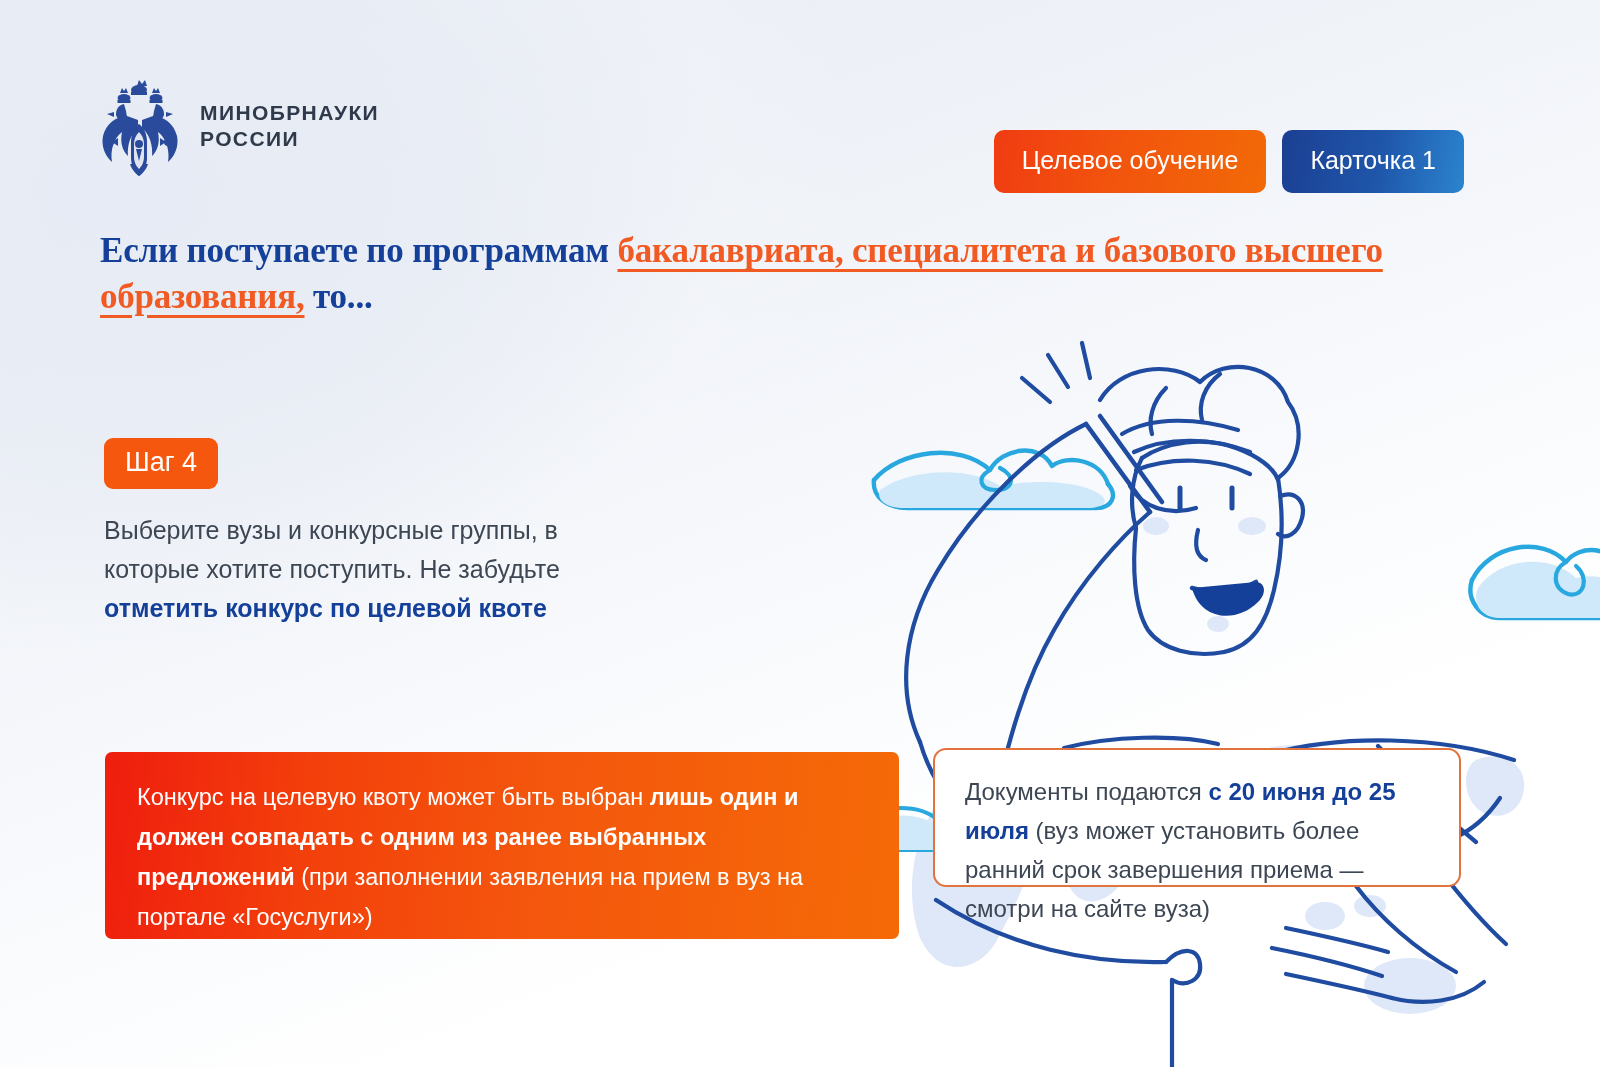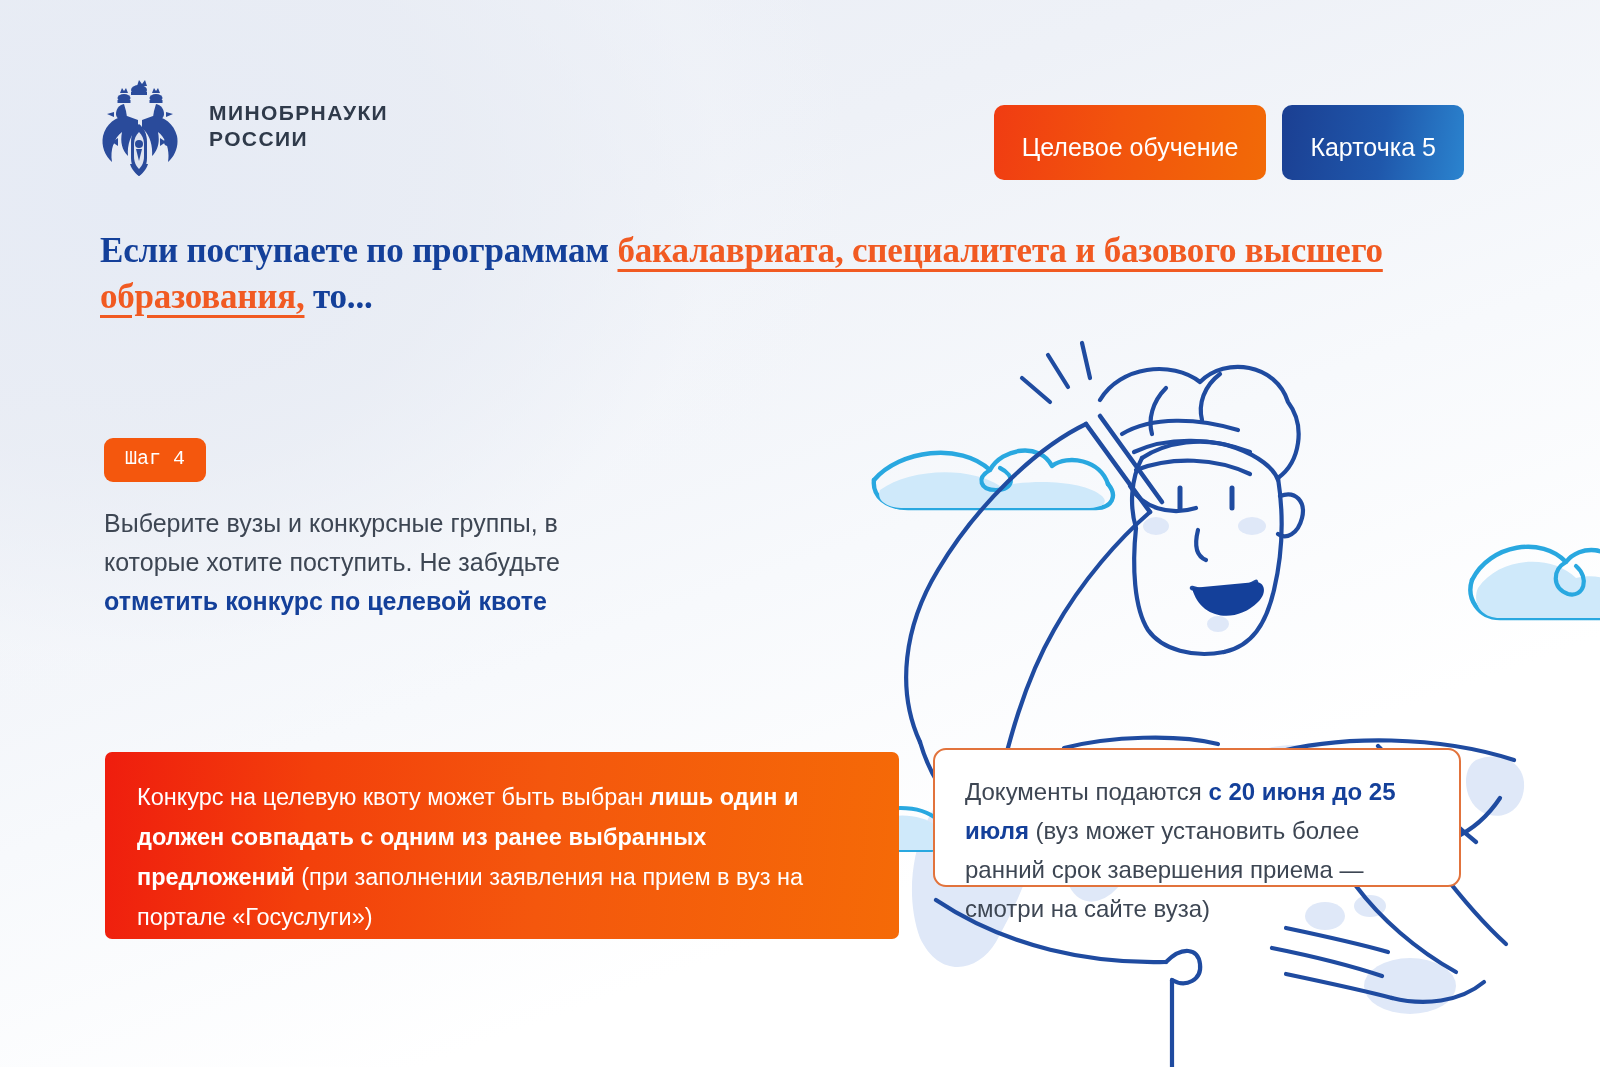--- a/index.html
+++ b/index.html
@@ -21,35 +21,36 @@
   
   #illustration {
     position:absolute; left:800px; top:330px;
     width:800px; height:737px;
     pointer-events:none;
   }
 
   
   #header { position:absolute; left:0; top:0; width:1600px; height:200px; }
 
-  #brand { position:absolute; left:100px; top:76px; display:flex; align-items:center; gap:31px; }
+  #brand { position:absolute; left:100px; top:76px; display:flex; align-items:center; gap:22px; }
   #emblem { width:78px; height:100px; flex:none; }
   #brand-text {
     font-size:21px; font-weight:bold; letter-spacing:1.4px;
     color:#2f3a4a; line-height:1.22; white-space:pre-line;
   }
 
   #badges { position:absolute; right:136px; top:105px; display:flex; gap:16px; align-items:flex-start; }
   .badge {
     border-radius:10px; color:#fff;
     font-size:25px; line-height:1;
-    padding:30px 28px 20px 28px;
+    padding:18px 28px 20px 28px;
     white-space:nowrap;
     border:none;
     font-family:"Liberation Sans", sans-serif;
+    margin-top:25px;
   }
   #badge-topic { background:linear-gradient(100deg,#f03c12 0%,#f2540d 45%,#f26a07 100%); }
   #badge-card  { background:linear-gradient(100deg,#1b3f92 0%,#1f57ab 55%,#2b84cf 100%); }
 
   
   #heading {
     position:absolute; left:100px; top:228px; width:1410px;
     font-family:Liberation Serif, serif;
     font-weight:bold;
     font-size:35px;
@@ -66,25 +67,24 @@
 
   
   .step-col { position:absolute; }
   #step-4 { left:104px; top:438px; width:470px; }
   #step-5 { left:627px; top:438px; width:330px; }
 
   .step-badge {
     display:inline-block;
     background:#f4570d;
     color:#ffffff;
-    font-size:20px;
+    font-size:27px;
     border-radius:9px;
     padding:11px 21px 13px 21px;
     line-height:1;
-    font-family:Liberation Mono, monospace;
   }
   .step-text {
     margin-top:22px;
     font-size:25px;
     line-height:1.56;
     color:#3d4653;
   }
   .step-text b { color:#14409a; font-weight:bold; }
 
   
@@ -271,21 +271,21 @@
           <circle cx="39" cy="68" r="4"></circle>
           <path d="M36 73 l3 12 3 -12z"></path>
         </g>
       </svg>
       <div id="brand-text">МИНОБРНАУКИ
 РОССИИ</div>
     </div>
 
     <div id="badges">
       <div class="badge" id="badge-topic">Целевое обучение</div>
-      <div class="badge" id="badge-card">Карточка 5</div>
+      <div class="badge" id="badge-card">Карточка 1</div>
     </div>
   </div>
 
   <h1 id="heading"><span>Если поступаете по программам </span><span class="hl-orange">бакалавриата, специалитета и базового высшего образования,</span><span> то...</span></h1>
 
   <div class="step-col" id="step-4">
     <div class="step-badge">Шаг 4</div>
     <div class="step-text"><span>Выберите вузы и конкурсные группы, в которые хотите поступить. Не забудьте </span><b>отметить конкурс по целевой квоте</b></div>
   </div>
 

